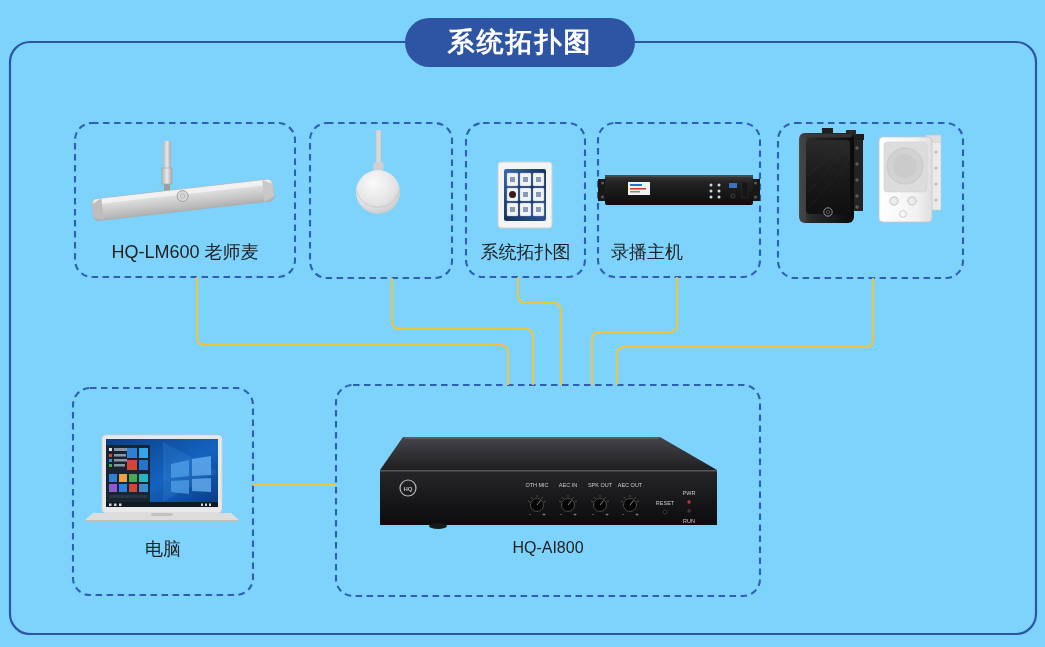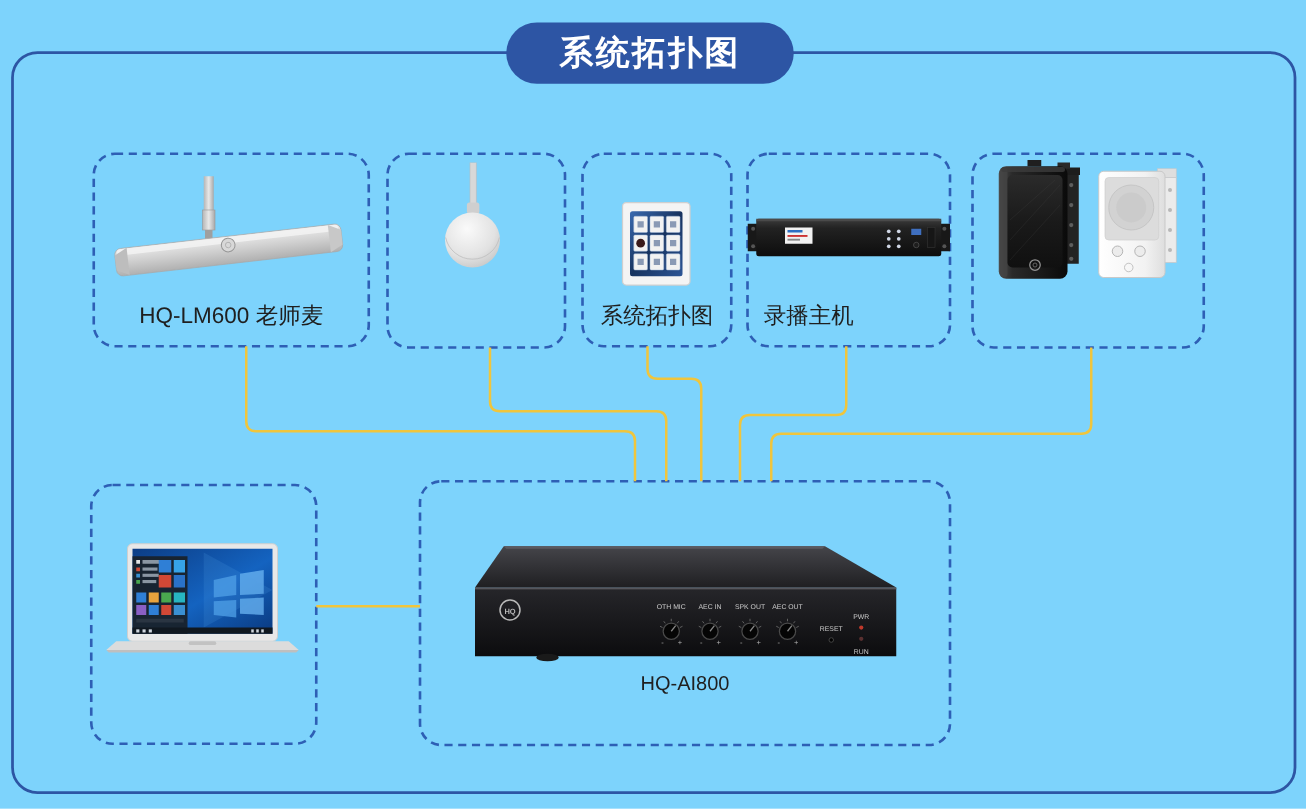--- a/index.html
+++ b/index.html
@@ -342,15 +342,16 @@
     <circle cx="287" cy="77" r="1.8" fill="#000" stroke="#4a4a4a" stroke-width="0.7"></circle>
     <text x="311" y="60" font-size="5.5" fill="#c9c9c9" text-anchor="middle">PWR</text>
     <circle cx="311" cy="67" r="1.7" fill="#c0392b"></circle>
     <circle cx="311" cy="76" r="1.7" fill="#5a3030"></circle>
     <text x="311" y="88" font-size="5.5" fill="#c9c9c9" text-anchor="middle">RUN</text>
   </svg>
 
   <div class="nodelabel center" style="left:75px;top:242px;width:220px">HQ-LM600 老师麦</div>
   <div class="nodelabel center" style="left:466px;top:242px;width:119px">系统拓扑图</div>
   <div class="nodelabel center" style="left:566px;top:242px;width:162px">录播主机</div>
+  <div class="nodelabel center" style="left:73px;top:539px;width:180px">电脑</div>
   <div class="nodelabel center" style="left:336px;top:537px;width:424px;font-size:16px">HQ-AI800</div>
 
 </div>
 
 </body></html>

